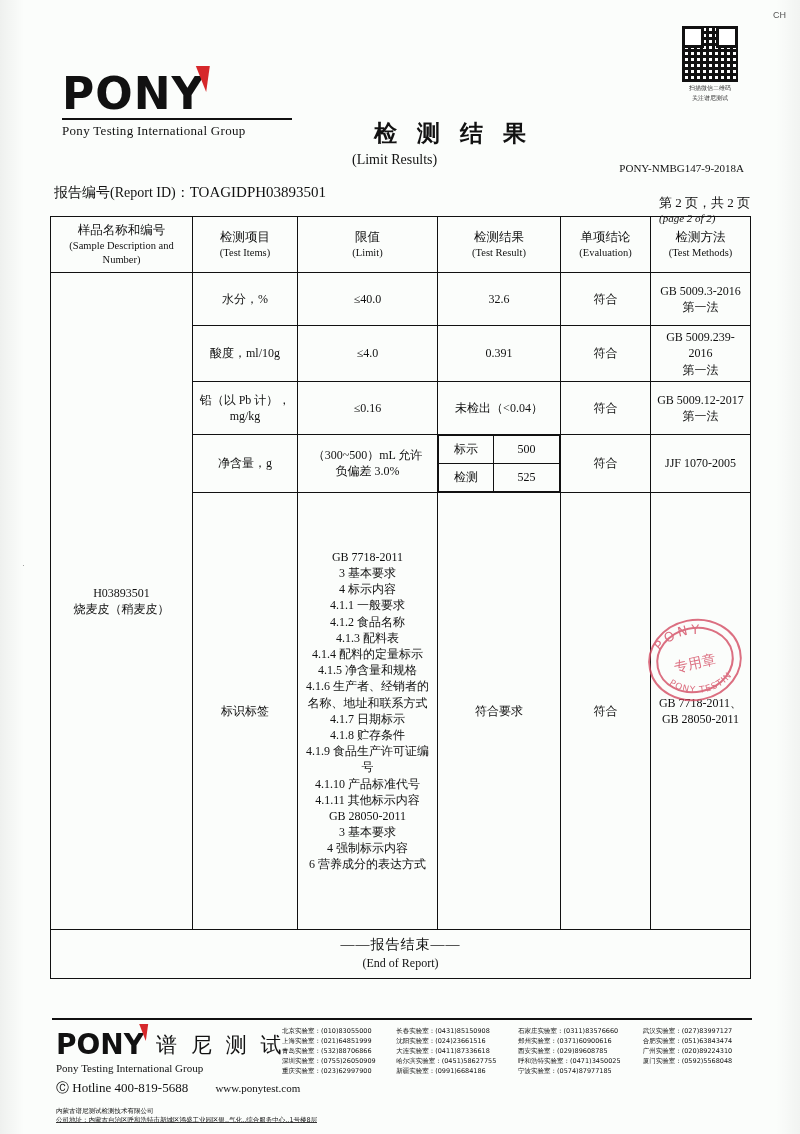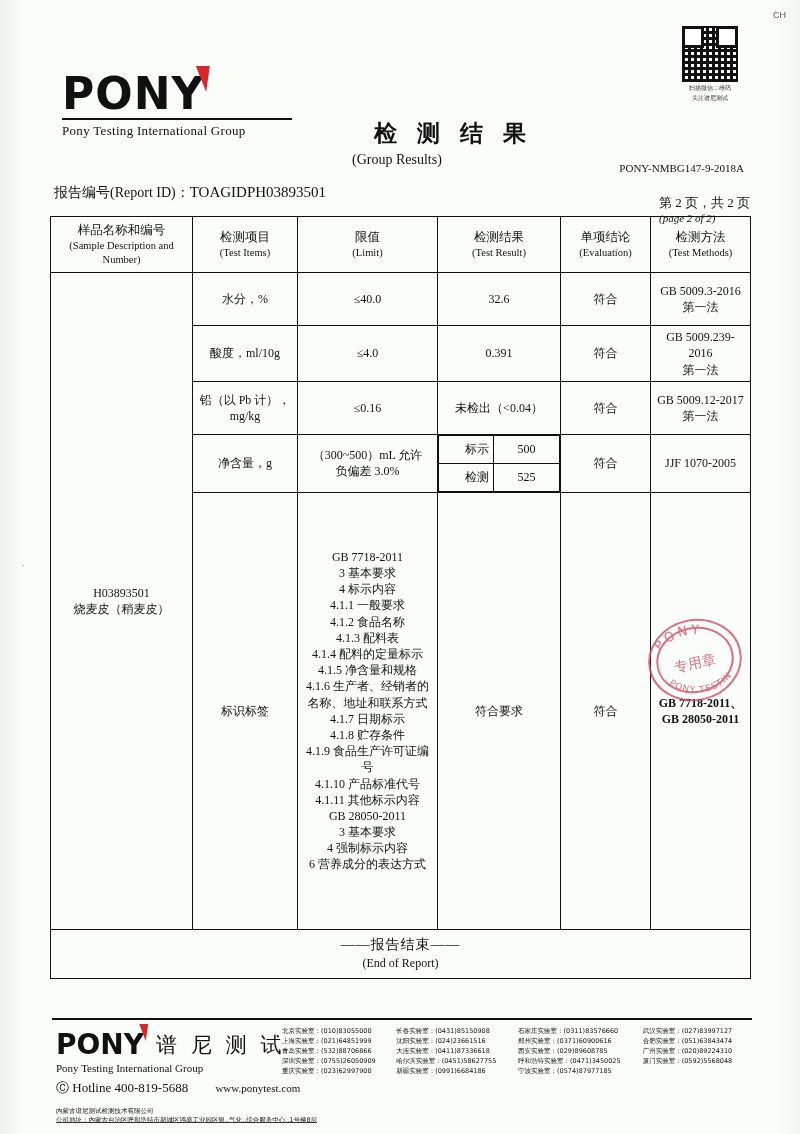--- a/index.html
+++ b/index.html
@@ -97,25 +97,25 @@
   .left-cell{
     font-size:13px;line-height:1.9;
   }
   .label-cell{
     text-align:left;font-size:12px;line-height:1.5;padding:4px 5px 4px 6px;
     vertical-align:top;
   }
   .netwt-sub{width:100%;border-collapse:collapse;}
   .netwt-sub td{border:0;font-size:12px;padding:0;}
   .netwt-sub tr td:first-child{
-    border-right:1px solid #111;width:46px;text-align:right;
+    border-right:1px solid #111;width:46px;
   }
   .netwt-sub tr:first-child td{border-bottom:1px solid #111;}
   .netwt-sub td{height:21px;}
-  .methods-cell{position:relative;font-weight:bold;}
+  .methods-cell{position:relative;}
   .end-row td{border-left:1px solid #111;border-right:1px solid #111;}
   .end-cn{font-size:14px;letter-spacing:1px;}
   .end-en{font-size:12px;}
   
   .stamp{
     position:absolute;left:640px;top:610px;width:110px;height:100px;
     pointer-events:none;
   }
   .stamp svg{opacity:.78;}
   
@@ -174,21 +174,21 @@
   <div class="logo-block">
     <div class="pony-logo">
       <span>PONY</span>
       <span class="tick"></span>
     </div>
     <div class="logo-rule"></div>
     <div class="logo-sub">Pony Testing International Group</div>
   </div>
 
   <div class="title-cn">检 测 结 果</div>
-  <div class="title-en">(Group Results)</div>
+  <div class="title-en">(Limit Results)</div>
   <div class="doc-code">PONY-NMBG147-9-2018A</div>
 
   <div class="report-id">
     <span>报告编号(Report ID)：</span><span class="num">TOAGIDPH03893501</span>
   </div>
 
   <div class="page-no">
     <span>第 2 页，共 2 页</span>
     <span class="en">(page 2 of 2)</span>
   </div>

